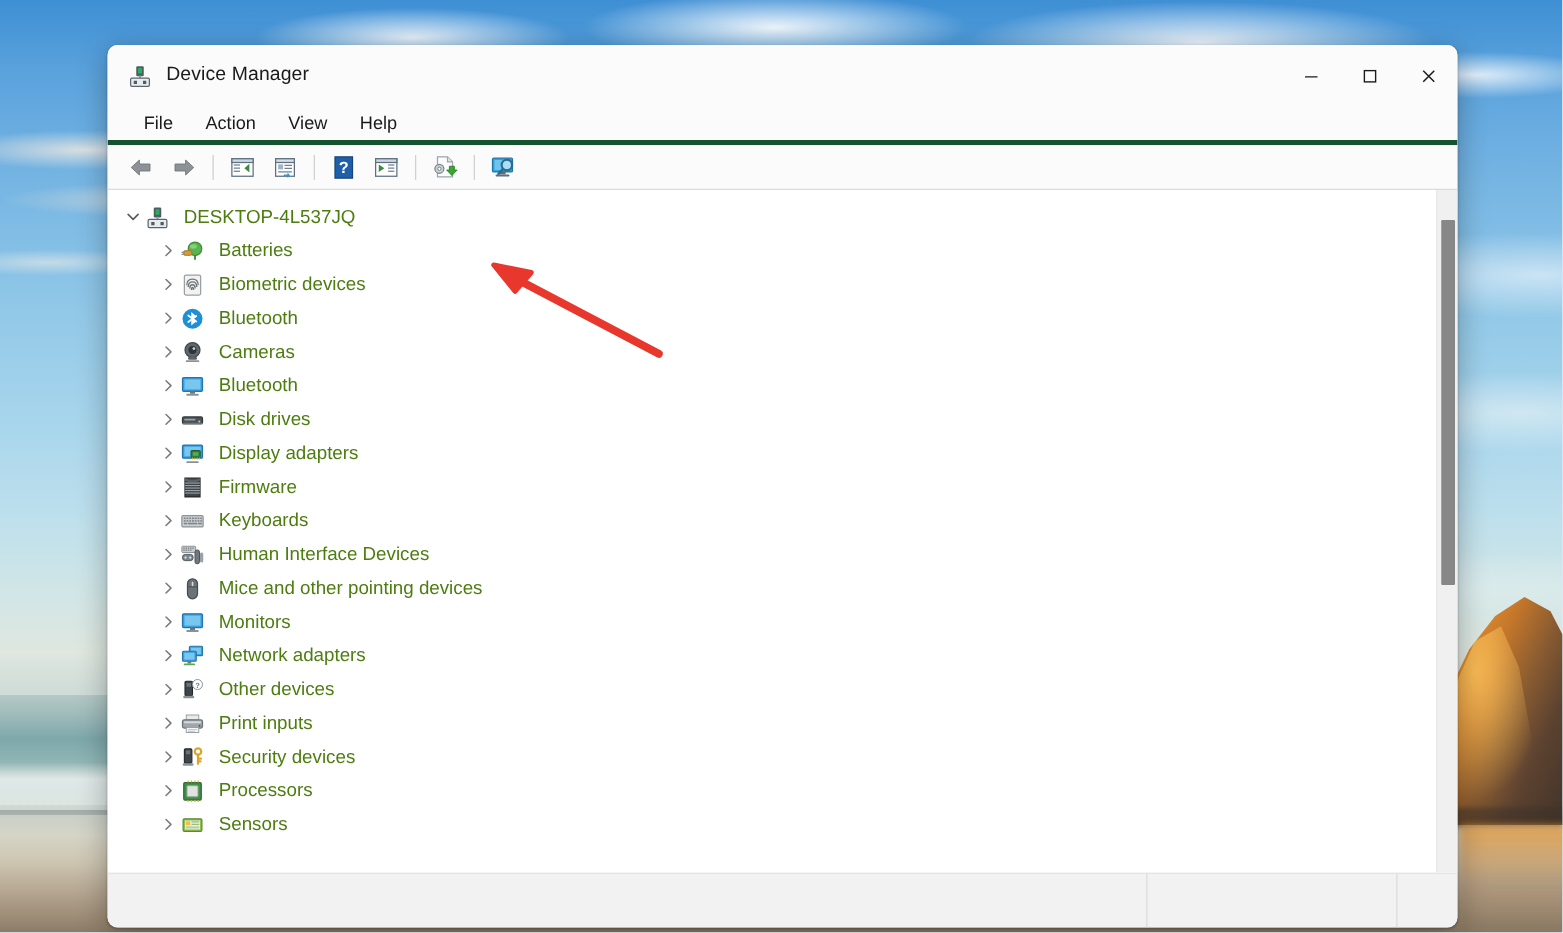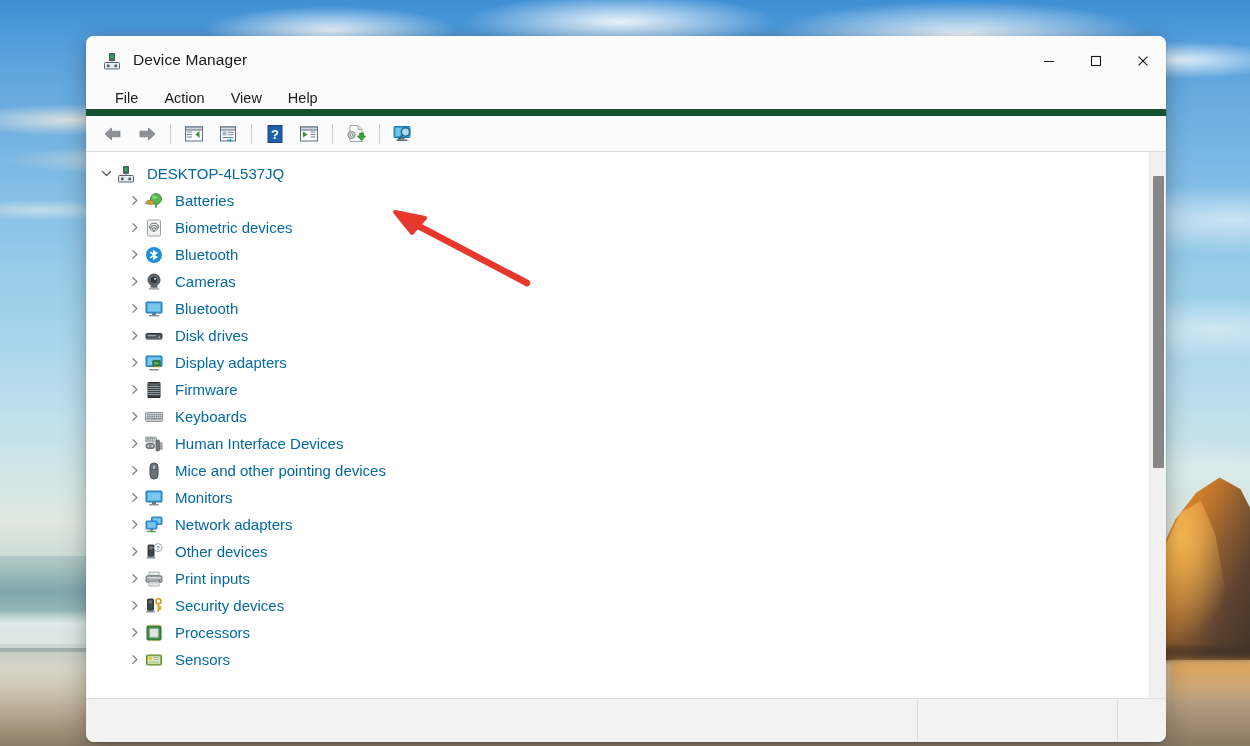--- a/index.html
+++ b/index.html
@@ -128,21 +128,21 @@
     cursor: default;
   }
   .wc svg { display: block; }
 
   
   #menubar {
     height: 30px; flex: 0 0 30px;
     background: #fbfbfb;
     display: flex; align-items: center;
     padding-left: 16px; gap: 0;
-    border-bottom: 7px solid #14532d;
+    border-bottom: 4px solid #14532d;
   }
   .menu-item {
     font-size: 14.5px; color: #1a1a1a;
     padding: 3px 13px; border-radius: 3px; cursor: default;
   }
 
   
   #toolbar {
     height: 36px; flex: 0 0 36px;
     background: #fbfbfb;
@@ -169,21 +169,21 @@
     flex: 1 1 auto;
     padding: 8px 0 0 0;
     overflow: hidden;
     position: relative;
   }
   .node {
     height: 27px;
     display: flex; align-items: center;
     position: relative;
     cursor: default;
-    font-size: 15px; color: #0369a1;
+    font-size: 15px; color: #4d7c0f;
     white-space: nowrap;
   }
   .node.root { padding-left: 12px; }
   .node.child { padding-left: 40px; }
   .chev {
     width: 16px; height: 16px; flex: 0 0 16px;
     display: flex; align-items: center; justify-content: center;
     margin-right: 2px;
   }
   .chev svg { display:block; }

